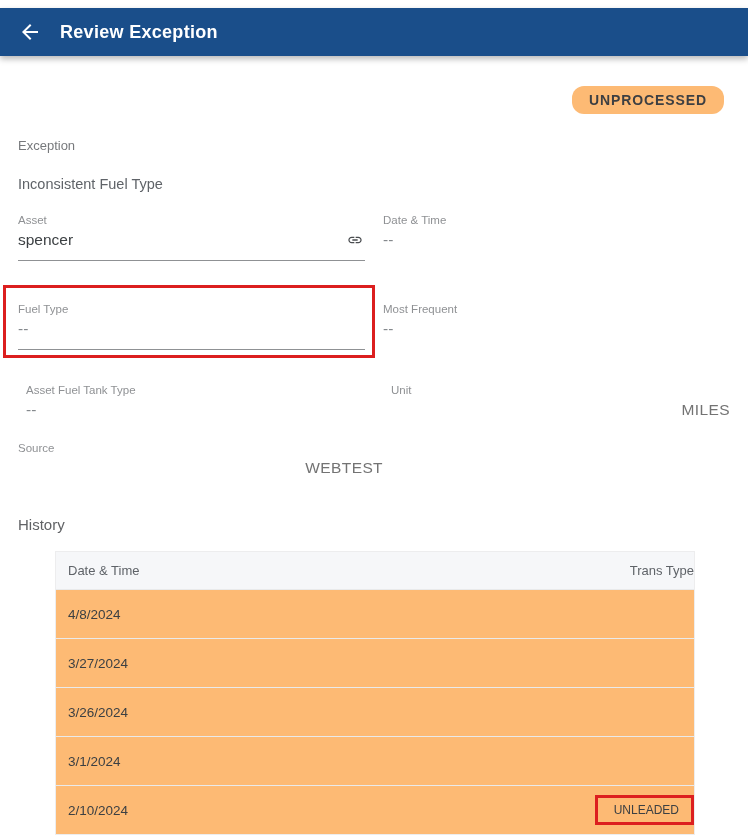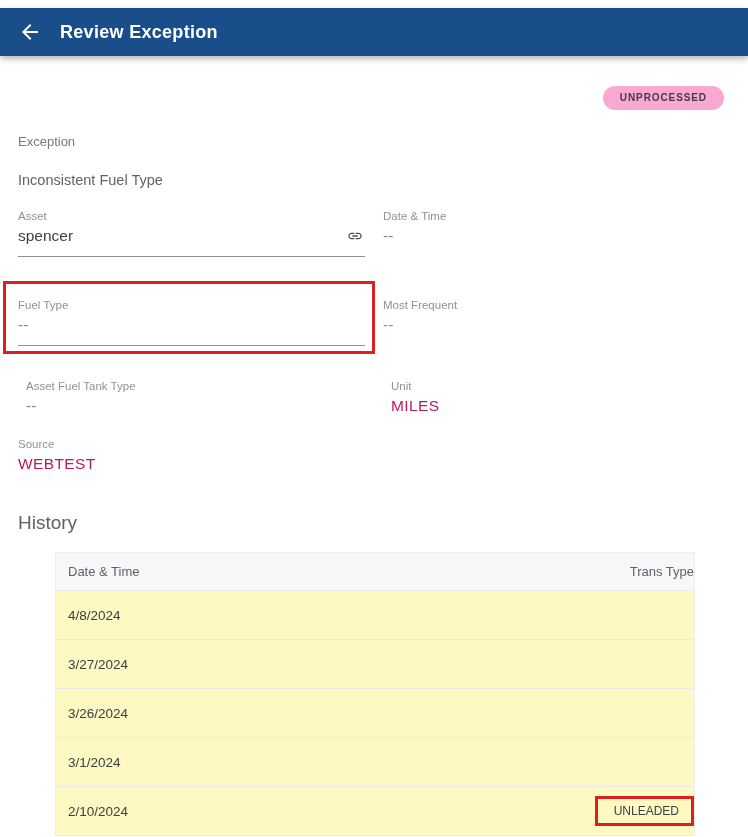--- a/index.html
+++ b/index.html
@@ -26,74 +26,74 @@
     cursor: pointer; display: flex; align-items: center; justify-content: center;
   }
   .appbar-title {
     margin: 0; color: #ffffff; font-size: 18px; font-weight: 700;
     letter-spacing: 0.3px;
   }
 
   
   .badge-row { display: flex; justify-content: flex-end; padding: 30px 24px 0 0; }
   .badge {
-    background: #f9a8d4; color: #3d3f42;
-    font-size: 10px; font-weight: 700; letter-spacing: 0.9px;
+    background: #fdba74; color: #3d3f42;
+    font-size: 14px; font-weight: 700; letter-spacing: 0.9px;
     border-radius: 12px; padding: 7px 17px; line-height: 1; text-align: right;
   }
 
   .content { padding: 0 18px; }
   .section-label { margin-top: 24px; font-size: 13px; color: #77797c; }
   .exception-type { margin-top: 23px; font-size: 14.5px; color: #5f6368; }
 
   
   .field-row { display: grid; grid-template-columns: 365px 1fr; }
   .row1 { margin-top: 21px; }
   .row2 { margin-top: 41px; }
   .row3 { margin-top: 33px; margin-left: 8px; }
   .row4 { margin-top: 21px; }
   .field { position: relative; }
   .field-label { font-size: 11.5px; color: #8f9194; line-height: 14px; }
   .value-line { margin-top: 3px; font-size: 15.5px; line-height: 20px; }
   .val-dark  { color: #3c4043; }
   .val-muted { color: #85898d; }
-  .val-light { color: #be185d; letter-spacing: 0.4px; }
+  .val-light { color: #737373; letter-spacing: 0.4px; text-align: right; }
   .underlined {
     width: 347px; display: flex; align-items: center; justify-content: space-between;
     border-bottom: 1px solid #8f9194; padding-bottom: 10px;
   }
   .link-icon-btn { background: none; border: none; padding: 0; cursor: pointer; height: 16px; }
 
   
   .annotation-box {
     position: absolute; border: 3px solid #DC1F1F;
     left: -15px; right: 8px; top: -17px; bottom: -8px;
     pointer-events: none; z-index: 4;
   }
   .annotated-pill {
     display: inline-block; border: 3px solid #DC1F1F;
     padding: 5px 12px 5px 16px; margin-left: -19px;
     font-size: 12px; color: #3c4043;
   }
 
   
-  .history-label { margin-top: 38px; font-size: 19px; color: #606265; }
+  .history-label { margin-top: 38px; font-size: 15px; color: #606265; }
   .history-table {
     margin: 18px 0 0 37px; width: 640px;
     border: 1px solid #ededee; background: #ffffff;
   }
   .thead {
     display: grid; grid-template-columns: 333px 1fr; align-items: center;
     height: 37px; background: #f6f7f9;
     font-size: 13px; color: #5f6368;
   }
   .trow {
     display: grid; grid-template-columns: 333px 1fr; align-items: center;
     height: 49px; border-top: 1px solid #e9eaeb;
-    font-size: 13.5px; color: #3c4043; background: #fef9c3;
+    font-size: 13.5px; color: #3c4043; background: #fdba74;
   }
   .cell-date { padding-left: 12px; }
   .cell-trans { padding-left: 0; text-align: right; }
 </style>
 </head>
 <body>
 
 <div>
   <div class="top-strip"></div>
 

